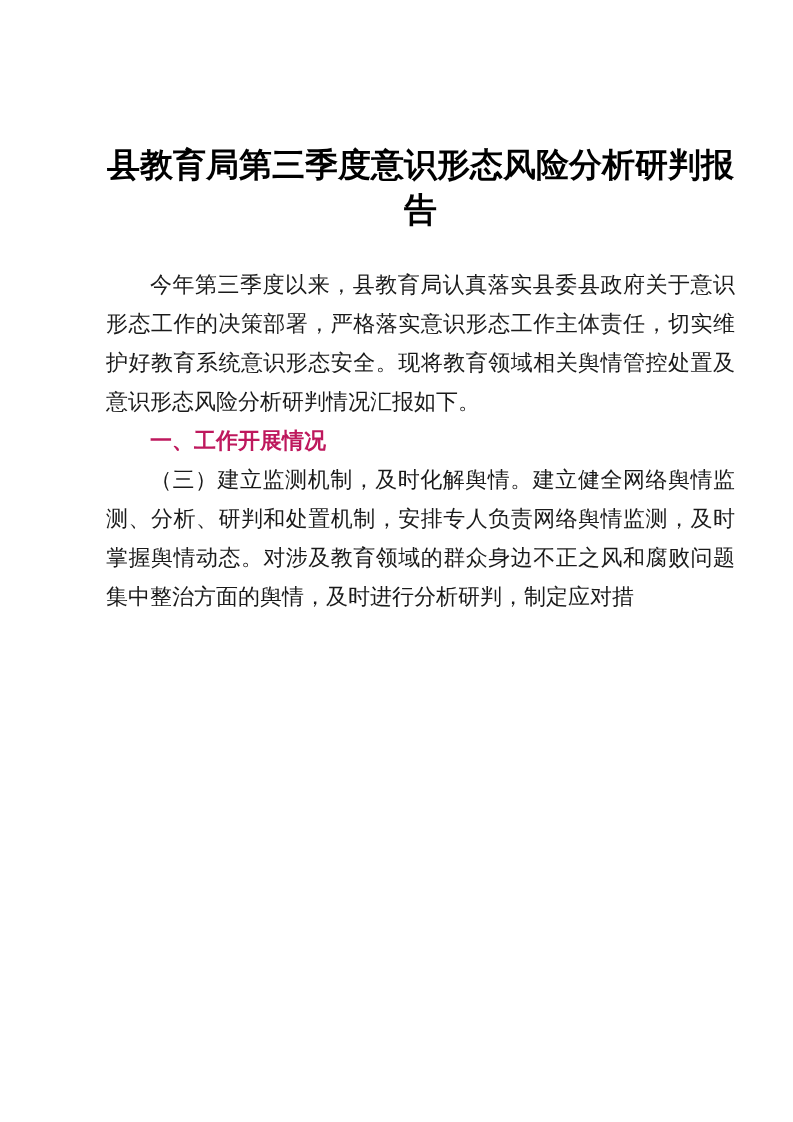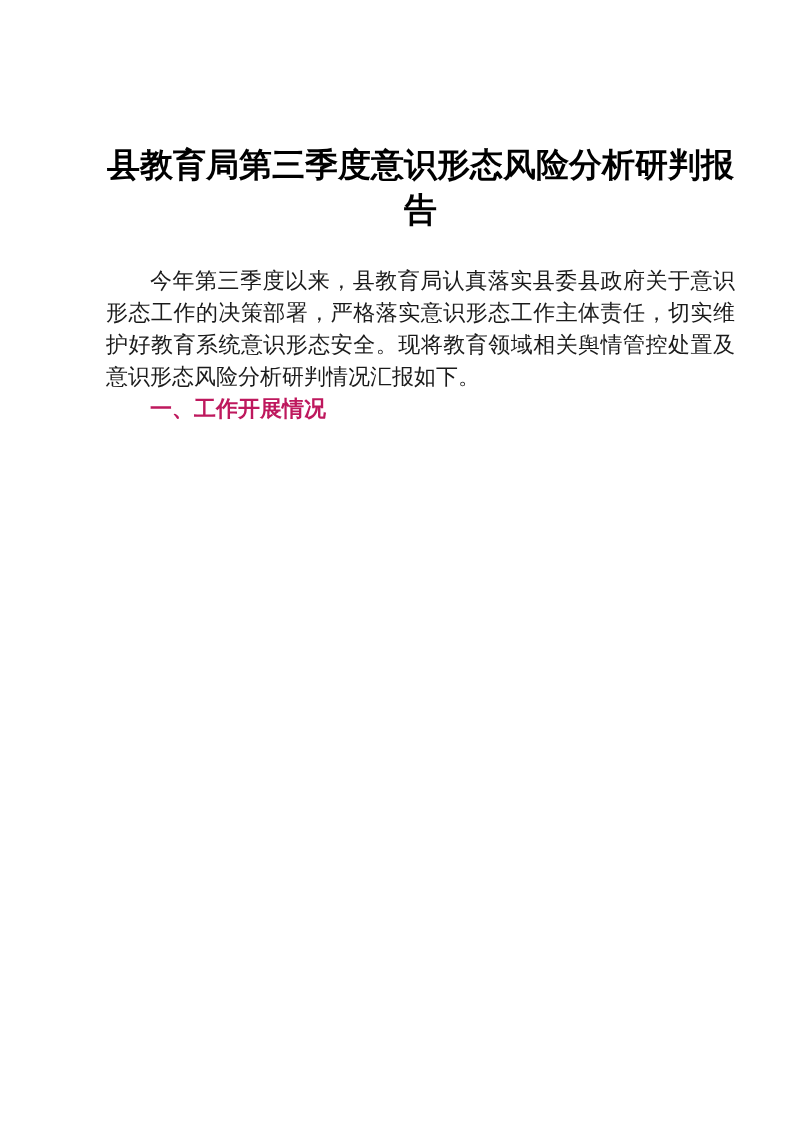--- a/index.html
+++ b/index.html
@@ -22,21 +22,21 @@
     font-weight: bold;
     font-size: 33px;
     line-height: 45px;
     text-align: center;
     color: #000000;
     letter-spacing: 0px;
   }
   .doc-body {
     font-family: "Liberation Serif", "DejaVu Serif", serif;
     font-size: 22px;
-    line-height: 32px;
+    line-height: 39px;
     color: #1a1a1a;
     text-align: justify;
     text-justify: inter-ideograph;
   }
   .doc-body p {
     margin: 0;
     text-indent: 2em;
   }
   .section-heading {
     font-family: "Liberation Sans", "DejaVu Sans", sans-serif;
@@ -46,14 +46,15 @@
 </style>
 </head>
 <body>
 
 <div class="page">
   <h1 class="doc-title">县教育局第三季度意识形态风险分析研判报告</h1>
 
   <div class="doc-body">
     <p>今年第三季度以来，县教育局认真落实县委县政府关于意识形态工作的决策部署，严格落实意识形态工作主体责任，切实维护好教育系统意识形态安全。现将教育领域相关舆情管控处置及意识形态风险分析研判情况汇报如下。</p>
     <p class="section-heading">一、工作开展情况</p>
+    <p>（三）建立监测机制，及时化解舆情。建立健全网络舆情监测、分析、研判和处置机制，安排专人负责网络舆情监测，及时掌握舆情动态。对涉及教育领域的群众身边不正之风和腐败问题集中整治方面的舆情，及时进行分析研判，制定应对措</p>
   </div>
 </div>
 
 </body></html>

